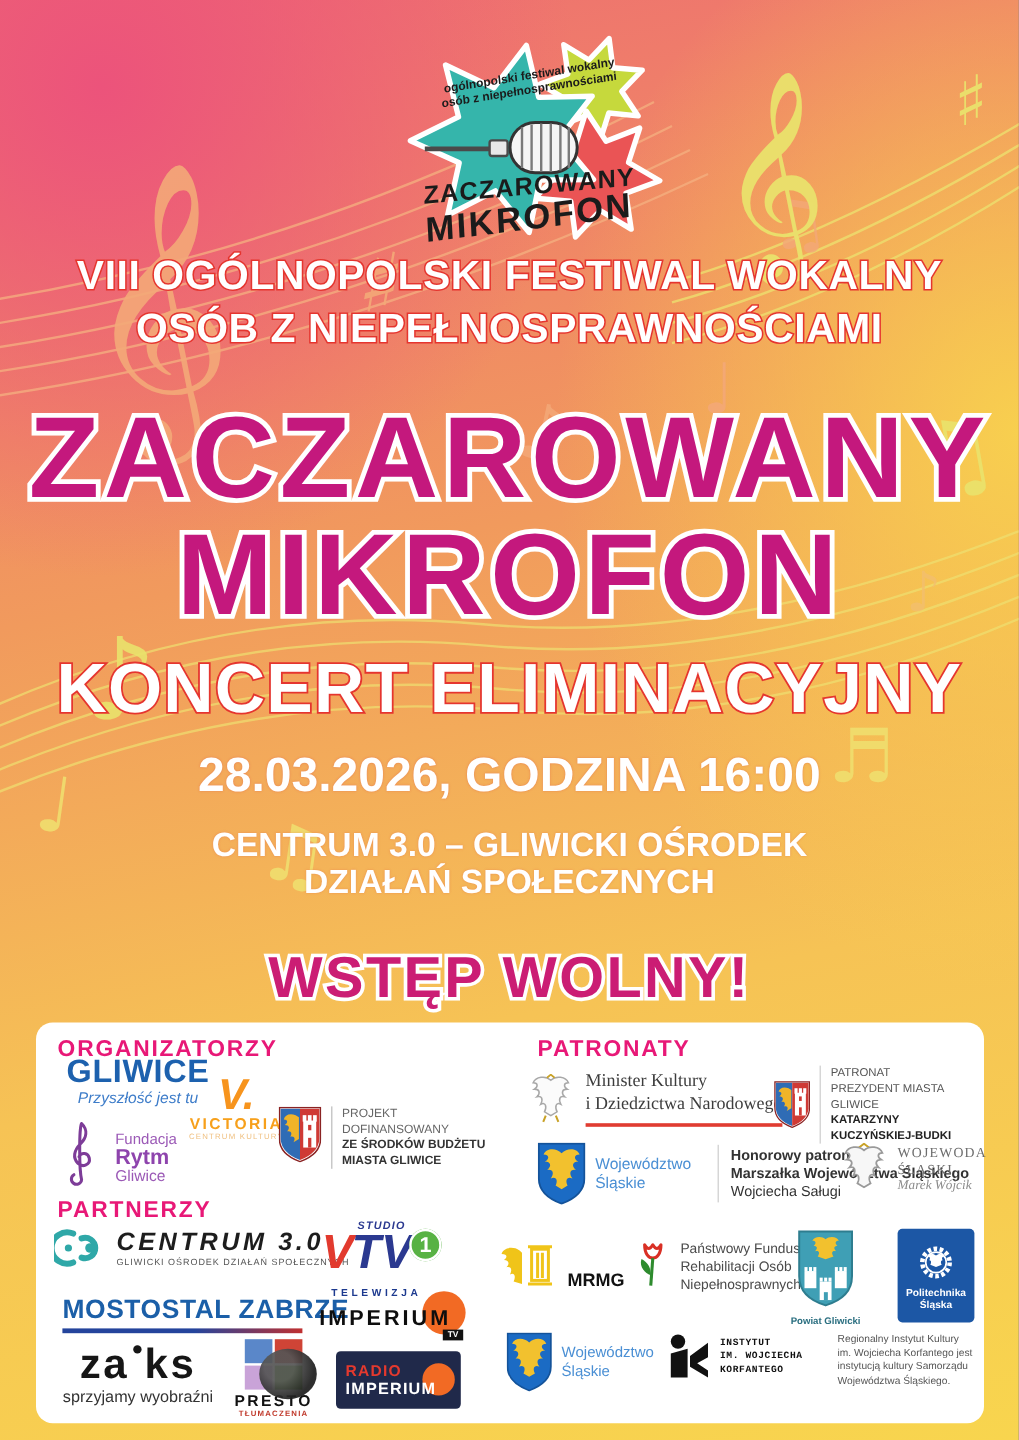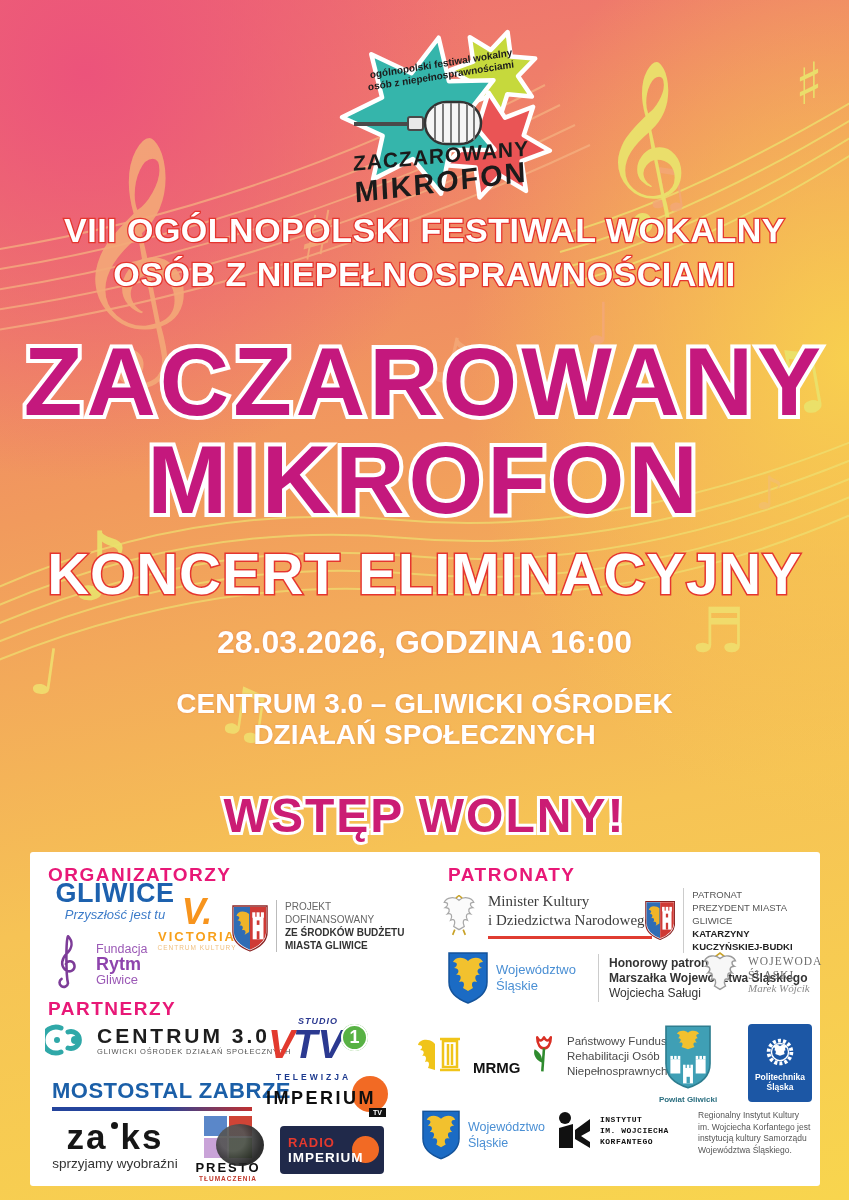--- a/index.html
+++ b/index.html
@@ -11,65 +11,65 @@
       linear-gradient(168deg,#ee6e71 0%,#f19a5d 38%,#f6c355 68%,#f8d54e 100%);}
   .staff{position:absolute;inset:0;width:100%;height:100%;}
   .note{position:absolute;line-height:1;font-family:"DejaVu Sans",sans-serif;user-select:none;}
   .ctr{position:absolute;left:0;right:0;text-align:center;}
   .sub{font-size:34px;font-weight:800;letter-spacing:.5px;color:#fff;line-height:44px;
        -webkit-text-stroke:2.6px #e5352f;paint-order:stroke fill;}
   .big{font-size:96px;font-weight:800;letter-spacing:4px;color:#c4187d;line-height:1;
        -webkit-text-stroke:8px #fff;paint-order:stroke fill;}
   .konc{font-size:58px;font-weight:800;letter-spacing:1px;color:#fff;
        -webkit-text-stroke:3px #e5352f;paint-order:stroke fill;}
-  .date{font-size:32px;font-weight:800;color:#fff;text-shadow:0 0 2px rgba(220,70,70,.45);}
+  .date{font-size:40px;font-weight:800;color:#fff;text-shadow:0 0 2px rgba(220,70,70,.45);}
   .venue{font-size:28px;font-weight:800;color:#fff;line-height:31px;text-shadow:0 0 2px rgba(220,70,70,.35);}
   .adm{font-size:48px;font-weight:800;letter-spacing:2px;color:#cb1d74;
        -webkit-text-stroke:6px #fff;paint-order:stroke fill;}
   
   .logo{position:absolute;left:322px;top:28px;width:238px;height:176px;}
   .logo-txt{position:absolute;left:0;width:100%;text-align:center;color:#1b1b1b;font-weight:700;}
   .lg-s1{top:30px;font-size:10px;transform:rotate(-9deg) skewX(-3deg);}
   .lg-s2{top:42px;font-size:10px;transform:rotate(-9deg) skewX(-3deg);}
   .lg-t1{top:116px;font-size:21px;letter-spacing:1px;transform:rotate(-5deg) skewX(-4deg);}
   .lg-t2{top:138px;font-size:29px;letter-spacing:2px;transform:rotate(-7deg) skewX(-4deg);}
   
-  .panel{position:absolute;left:30px;top:852px;width:790px;height:334px;background:#fff;border-radius:3px;}
+  .panel{position:absolute;left:30px;top:852px;width:790px;height:334px;background:#fff;border-radius:14px;}
   .hdr{position:absolute;font-size:19px;font-weight:800;letter-spacing:1.5px;color:#e81877;}
   .panel .blk{position:absolute;}
   .gliw-name{font-size:27px;font-weight:800;letter-spacing:.5px;color:#1d61ae;}
   .gliw-tag{font-size:13px;font-style:italic;color:#3d7cc9;margin-top:-2px;}
   .rytm{display:flex;align-items:center;gap:15px;color:#7d3c98;}
   .rytm-col div{line-height:15px;}
   .rytm-f{font-size:12.5px;color:#9b59b6;}
   .rytm-r{font-size:18px;font-weight:700;color:#8e44ad;}
   .rytm-g{font-size:13px;color:#9b59b6;}
   .vic{text-align:center;width:100px;}
   .vic-mark{font-size:36px;font-weight:800;font-style:italic;color:#f7941d;line-height:34px;}
   .vic-name{font-size:13px;font-weight:700;letter-spacing:2px;color:#f7a01b;}
   .vic-sub{font-size:6.5px;letter-spacing:1px;color:#f0c080;}
-  .budget{display:flex;align-items:flex-end;gap:8px;}
+  .budget{display:flex;align-items:flex-start;gap:8px;margin-top:22px;}
   .budget-txt{border-left:1px solid #bbb;padding-left:8px;font-size:10px;line-height:13px;color:#666;}
   .budget-txt .b{font-weight:700;color:#333;}
   .min{display:flex;align-items:center;gap:8px;}
   .min-txt{font-family:"Liberation Serif",serif;font-size:15px;color:#3d3d3d;line-height:19px;}
   .min-bar{height:3px;background:#e03c31;margin-top:6px;}
   .pres{display:flex;align-items:center;gap:8px;}
   .pres-txt{border-left:1px solid #ccc;padding-left:8px;font-size:9.5px;line-height:13px;color:#555;}
   .pres-txt .b{font-weight:800;color:#222;}
   .marsz{display:flex;align-items:center;}
   .marsz-org{font-size:13px;color:#4a8fd4;line-height:16px;margin-left:8px;width:92px;}
   .marsz-div{width:1px;height:48px;background:#ccc;margin:0 10px;}
   .marsz-txt{font-size:12px;color:#333;line-height:15px;}
   .woj{display:flex;align-items:center;gap:6px;}
   .woj-txt{font-family:"Liberation Serif",serif;text-align:left;color:#6d6d6d;}
   .woj-l1{font-size:11.5px;letter-spacing:1px;line-height:14px;}
   .woj-l3{font-size:11px;font-style:italic;color:#8a8a8a;}
   .c30{display:flex;align-items:center;gap:8px;}
-  .c30-name{font-size:21px;font-weight:800;letter-spacing:3px;color:#1d1d1d;line-height:22px;}
+  .c30-name{font-size:21px;font-weight:800;letter-spacing:3px;color:#1d1d1d;line-height:22px;font-style:italic;}
   .c30-sub{font-size:7.5px;letter-spacing:.8px;color:#555;}
   .vtv{position:relative;width:100px;height:54px;}
   .vtv-studio{position:absolute;top:0;left:30px;font-size:9px;font-weight:800;font-style:italic;color:#2b3990;letter-spacing:1px;}
   .vtv-v{position:absolute;top:8px;left:0;font-size:40px;font-weight:800;font-style:italic;color:#e23a2e;line-height:40px;}
   .vtv-tv{position:absolute;top:8px;left:25px;font-size:40px;font-weight:800;font-style:italic;color:#2b3990;line-height:40px;}
   .vtv-one{position:absolute;top:8px;right:0;width:27px;height:27px;border-radius:50%;background:#58b244;color:#fff;
     font-size:18px;font-weight:800;text-align:center;line-height:27px;box-shadow:0 0 0 2px #fff inset;}
   .most-name{font-size:22px;font-weight:700;color:#1b5fa8;letter-spacing:.5px;}
   .most-bar{height:4px;width:200px;margin-top:3px;background:linear-gradient(90deg,#24449c 0%,#24449c 55%,#c03030 100%);}
   .imp{position:relative;width:140px;height:56px;}

